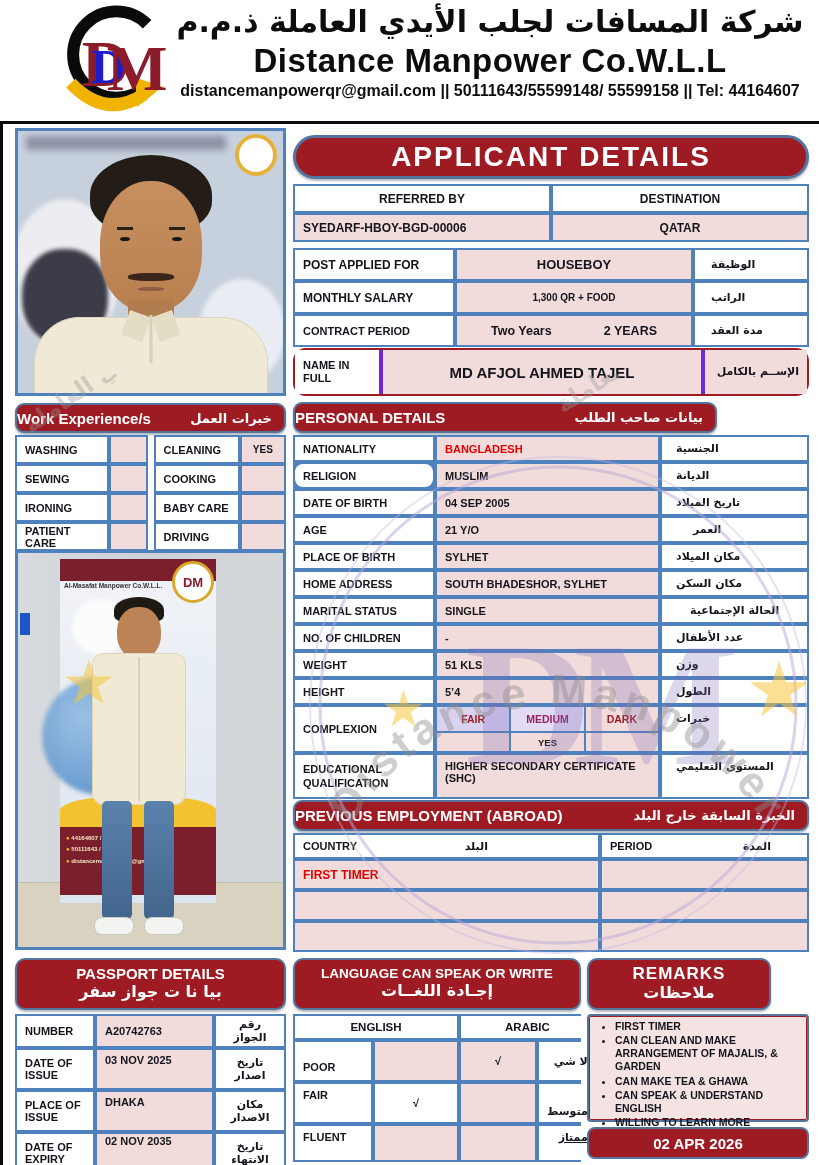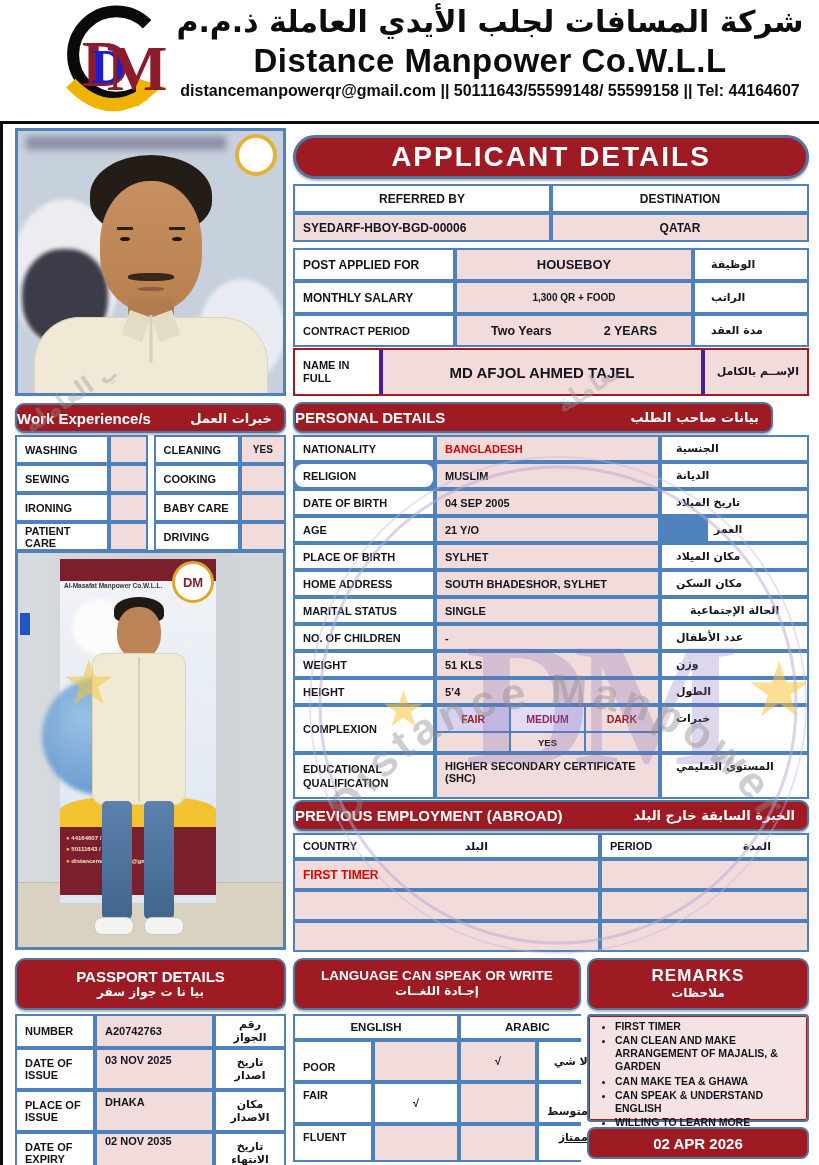--- a/index.html
+++ b/index.html
@@ -14,30 +14,30 @@
   
   .sheet{position:absolute;left:0;top:124px;width:816px;height:1041px;border-left:3px solid #0b0b0b;border-bottom:3px solid #0b0b0b;}
   .abs{position:absolute;}
   
   .bar{background:#9e1b24;border:2px solid #54749b;border-radius:9px;color:#fff;font-weight:bold;display:flex;align-items:center;box-shadow:0 2px 2px rgba(40,60,90,.35);box-sizing:border-box;}
   .bar .en{font-size:15px;}
   .bar .ar-t{margin-left:auto;padding-right:12px;font-family:"DejaVu Sans",sans-serif;font-size:13px;}
   .bigbar{justify-content:center;font-size:28px;letter-spacing:2px;border-radius:22px;border-width:3px;align-items:center;}
   .boxtitle{flex-direction:column;justify-content:center;text-align:center;border-radius:10px;}
   .boxtitle .t1{font-size:15px;line-height:1.15;}
-  .boxtitle .t2{font-family:"DejaVu Sans",sans-serif;font-size:12px;line-height:1.3;}
+  .boxtitle .t2{font-family:"DejaVu Sans",sans-serif;font-size:16px;line-height:1.3;}
   
   .t{display:grid;gap:4px;background:#4f81bd;border:2px solid #4f81bd;box-sizing:border-box;}
   .c{background:#fff;display:flex;align-items:center;padding:1px 8px;font-weight:bold;font-size:11px;color:#14141c;box-sizing:border-box;}
   .pink{background:#f2dcdb;}
   .ctr{justify-content:center;text-align:center;}
   .ar{font-family:"DejaVu Sans",sans-serif;}
   .red-t{color:#e10000;}
   
-  .t.redline{background:#4c1d95;border-color:#9e1b24;}
+  .t.redline{background:#6d28d9;border-color:#9e1b24;border-radius:13px;}
   
   .cgrid{display:grid;grid-template-columns:1fr 1fr 1fr;grid-template-rows:24px 18px;gap:2px;background:#4f81bd;width:100%;height:100%;}
   .cgrid .c{font-size:10.5px;}
   .fair{background:#dad3f0;color:#9e1b24;}
   .medium{background:#e2dbf4;color:#97205f;}
   .dark{background:#f2dcdb;color:#9e1b24;}
   
   .remarks-body{background:#f5e3e3;border:2px solid #54749b;box-shadow:inset 0 0 0 1px #9e1b24;border-radius:4px;box-sizing:border-box;padding:4px 2px 2px 6px;}
   .remarks-body ul{margin:0;padding-left:20px;}
   .remarks-body li{font-weight:bold;font-size:10.5px;color:#14141c;margin-bottom:1px;line-height:1.25;}
@@ -202,38 +202,38 @@
       </div>
       <div class="c ar" style="padding-left:16px;">مدة العقد</div>
     </div>
 
     <div class="abs t redline" style="left:290px;top:224px;width:516px;grid-template-columns:84px 1fr 102px;grid-auto-rows:44px;">
       <div class="c" style="line-height:1.2;">NAME IN FULL</div>
       <div class="c pink ctr" style="font-size:15px;">MD AFJOL AHMED TAJEL</div>
       <div class="c pink ar" style="justify-content:flex-end;text-align:right;line-height:1.4;">الإســم بالكامل</div>
     </div>
 
-    <div class="abs bar" style="left:290px;top:278px;width:480px;height:31px;text-align:right;">
+    <div class="abs bar" style="left:290px;top:278px;width:424px;height:31px;text-align:right;">
       <span class="en">PERSONAL DETAILS</span>
       <span class="ar-t">بيانات صاحب الطلب</span>
     </div>
 
     <div class="abs t" style="left:290px;top:311px;width:516px;grid-template-columns:138px 1fr 145px;">
       <div class="c" style="min-height:23px;">NATIONALITY</div>
         <div class="c pink red-t">BANGLADESH</div>
         <div class="c ar" style="padding-left:14px;">الجنسية</div>
       <div class="c" style="min-height:23px;border-radius:8px;">RELIGION</div>
         <div class="c pink">MUSLIM</div>
         <div class="c ar" style="padding-left:14px;">الديانة</div>
       <div class="c" style="min-height:23px;">DATE OF BIRTH</div>
         <div class="c pink">04 SEP 2005</div>
         <div class="c ar" style="padding-left:14px;">تاريخ الميلاد</div>
       <div class="c" style="min-height:23px;">AGE</div>
         <div class="c pink">21 Y/O</div>
-        <div class="c ar" style="padding-left:6px;margin-left:46px;">العمر</div>
+        <div class="c ar" style="padding-left:31px;">العمر</div>
       <div class="c" style="min-height:23px;">PLACE OF BIRTH</div>
         <div class="c pink">SYLHET</div>
         <div class="c ar" style="padding-left:14px;">مكان الميلاد</div>
       <div class="c" style="min-height:23px;">HOME ADDRESS</div>
         <div class="c pink">SOUTH BHADESHOR, SYLHET</div>
         <div class="c ar" style="padding-left:14px;">مكان السكن</div>
       <div class="c" style="min-height:23px;">MARITAL STATUS</div>
         <div class="c pink">SINGLE</div>
         <div class="c ar" style="padding-left:28px;">الحالة الإجتماعية</div>
       <div class="c" style="min-height:23px;">NO. OF CHILDREN</div>
@@ -299,21 +299,21 @@
       <div class="c" style="min-height:38px;align-items:flex-start;padding-top:5px;">FAIR</div>
       <div class="c ctr">√</div>
       <div class="c pink"></div>
       <div class="c ar" style="justify-content:flex-end;padding-right:6px;align-items:flex-end;padding-bottom:4px;">متوسط</div>
       <div class="c" style="min-height:34px;align-items:flex-start;padding-top:5px;">FLUENT</div>
       <div class="c pink"></div>
       <div class="c pink"></div>
       <div class="c ar" style="justify-content:flex-end;padding-right:6px;align-items:flex-start;padding-top:5px;text-decoration:underline;">ممتاز</div>
     </div>
 
-    <div class="abs bar boxtitle" style="left:584px;top:834px;width:222px;height:52px;">
+    <div class="abs bar boxtitle" style="left:584px;top:834px;width:184px;height:52px;">
       <div class="t1" style="font-size:17px;letter-spacing:1px;">REMARKS</div>
       <div class="t2">ملاحظات</div>
     </div>
     <div class="abs remarks-body" style="left:584px;top:890px;width:222px;height:108px;">
       <ul>
         <li>FIRST TIMER</li>
         <li>CAN CLEAN AND MAKE ARRANGEMENT OF MAJALIS,  &amp; GARDEN</li>
         <li>CAN MAKE TEA &amp; GHAWA</li>
         <li>CAN SPEAK &amp; UNDERSTAND ENGLISH</li>
         <li>WILLING TO LEARN MORE</li>

